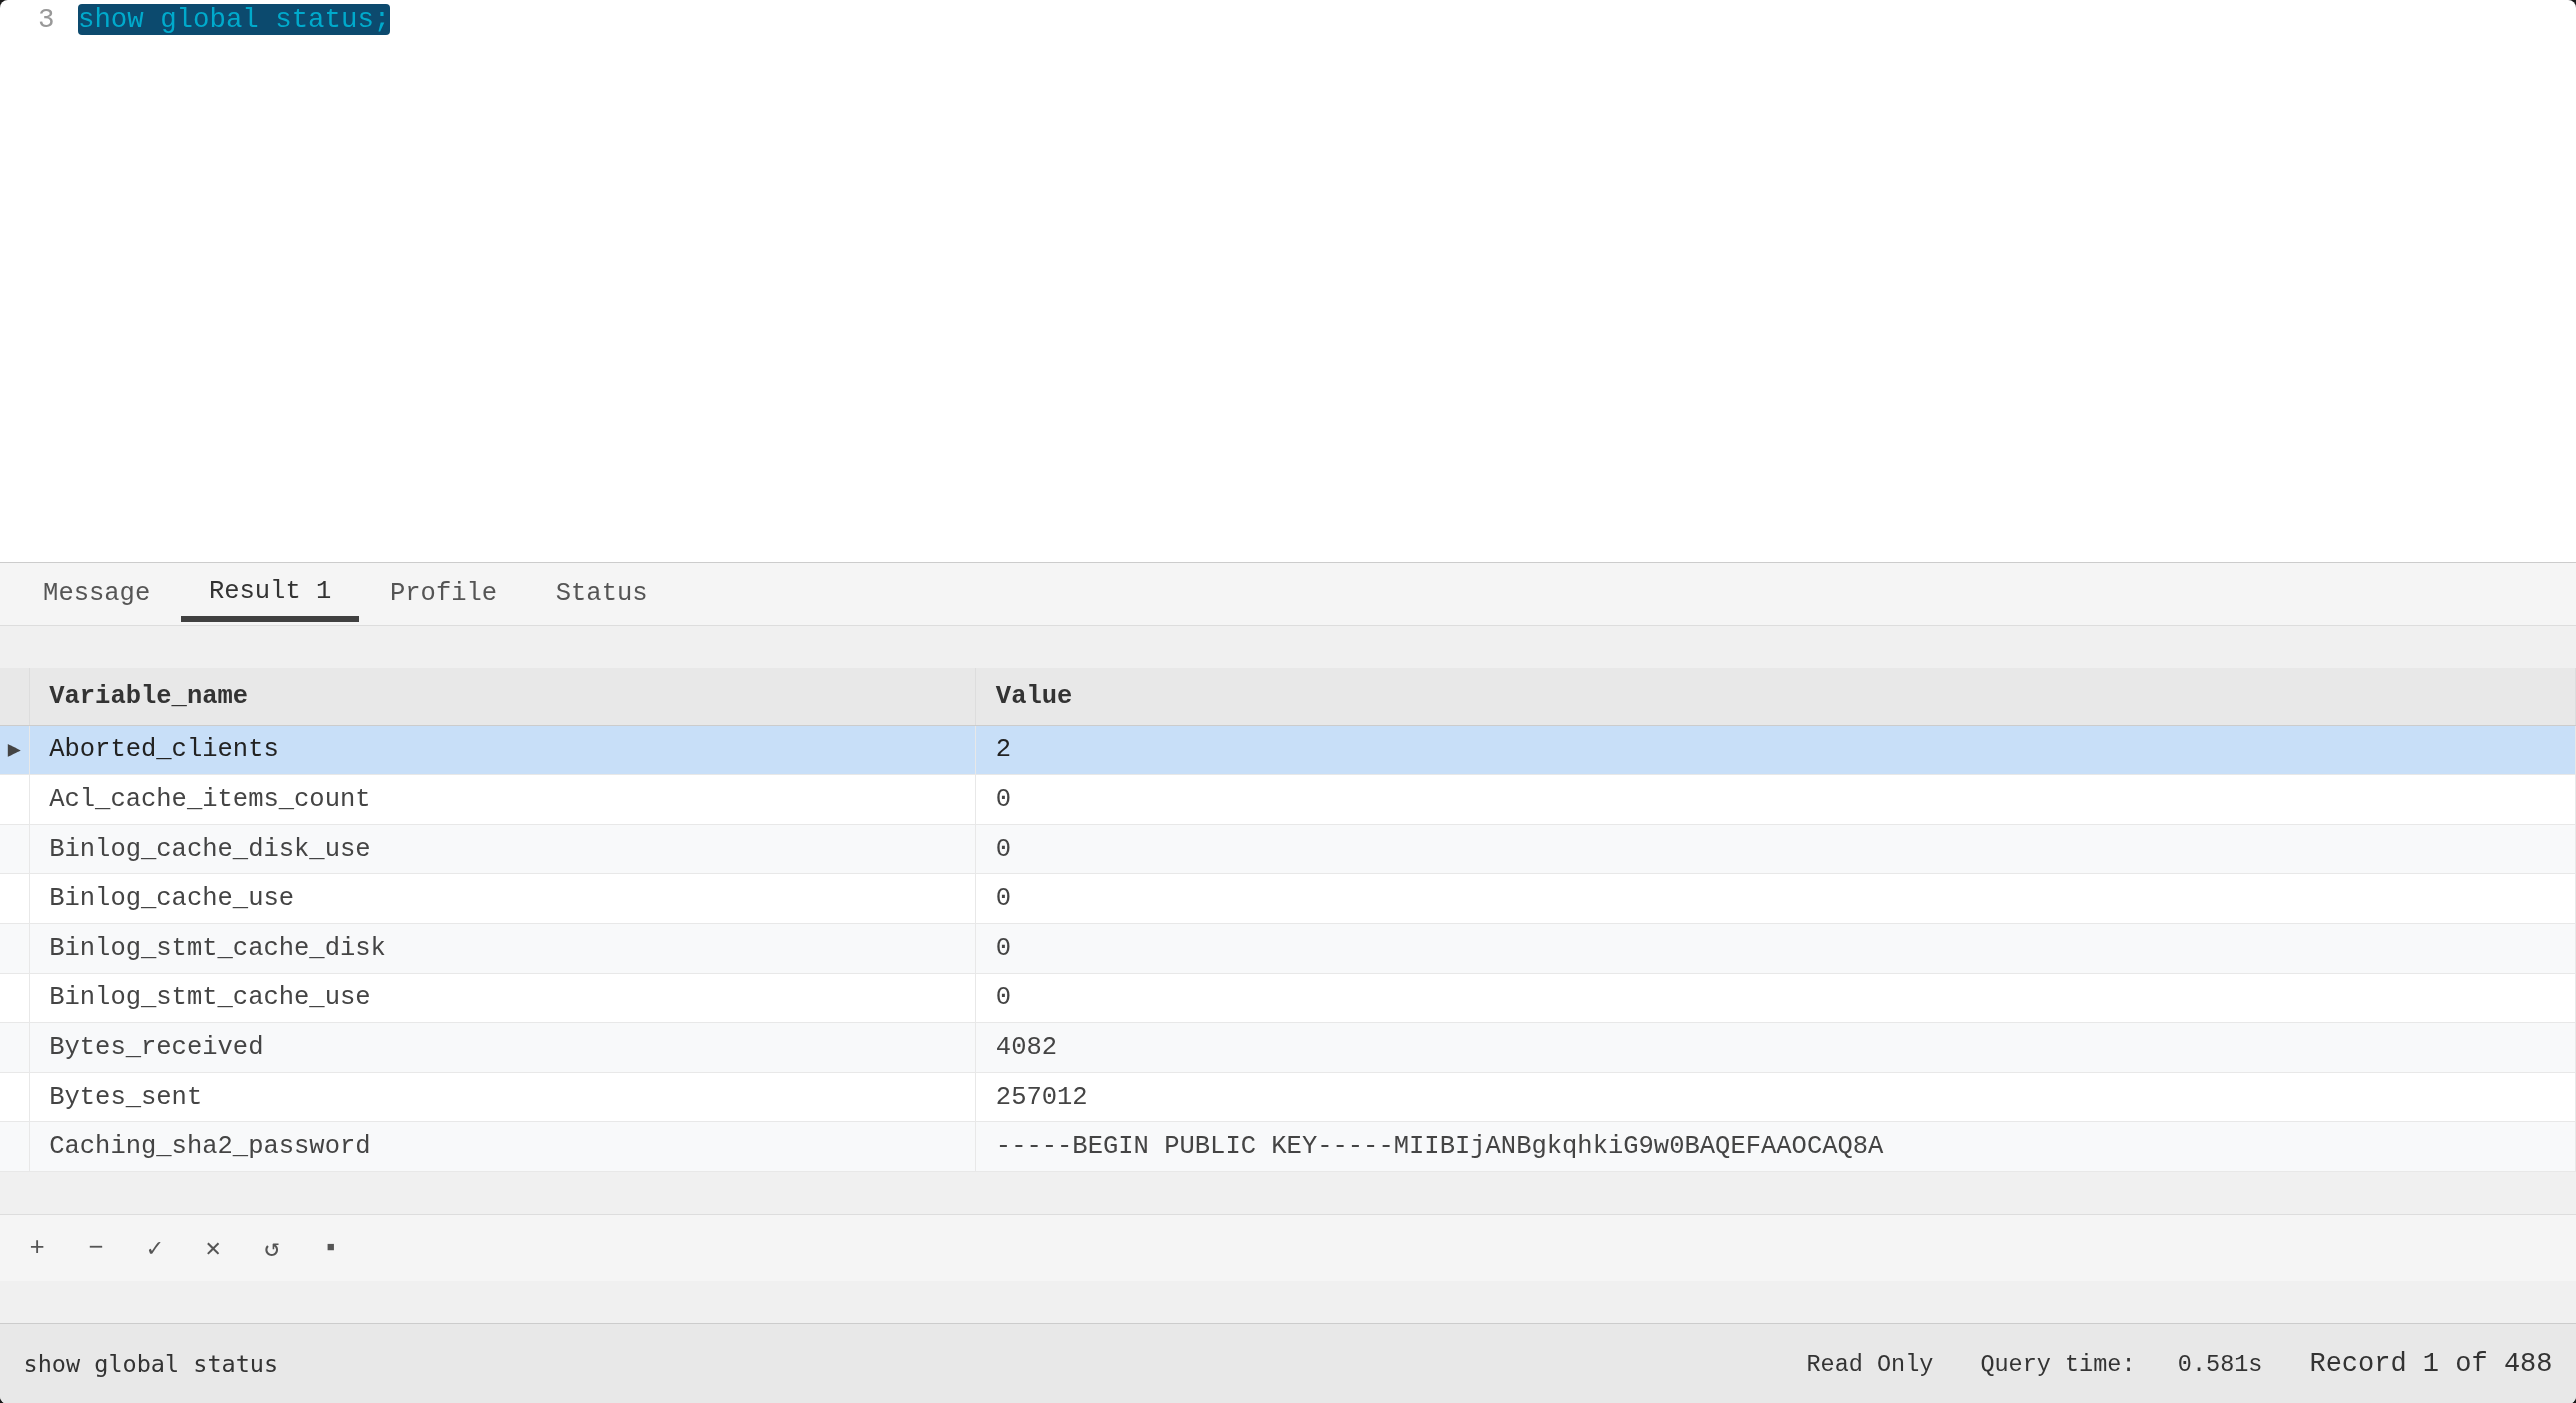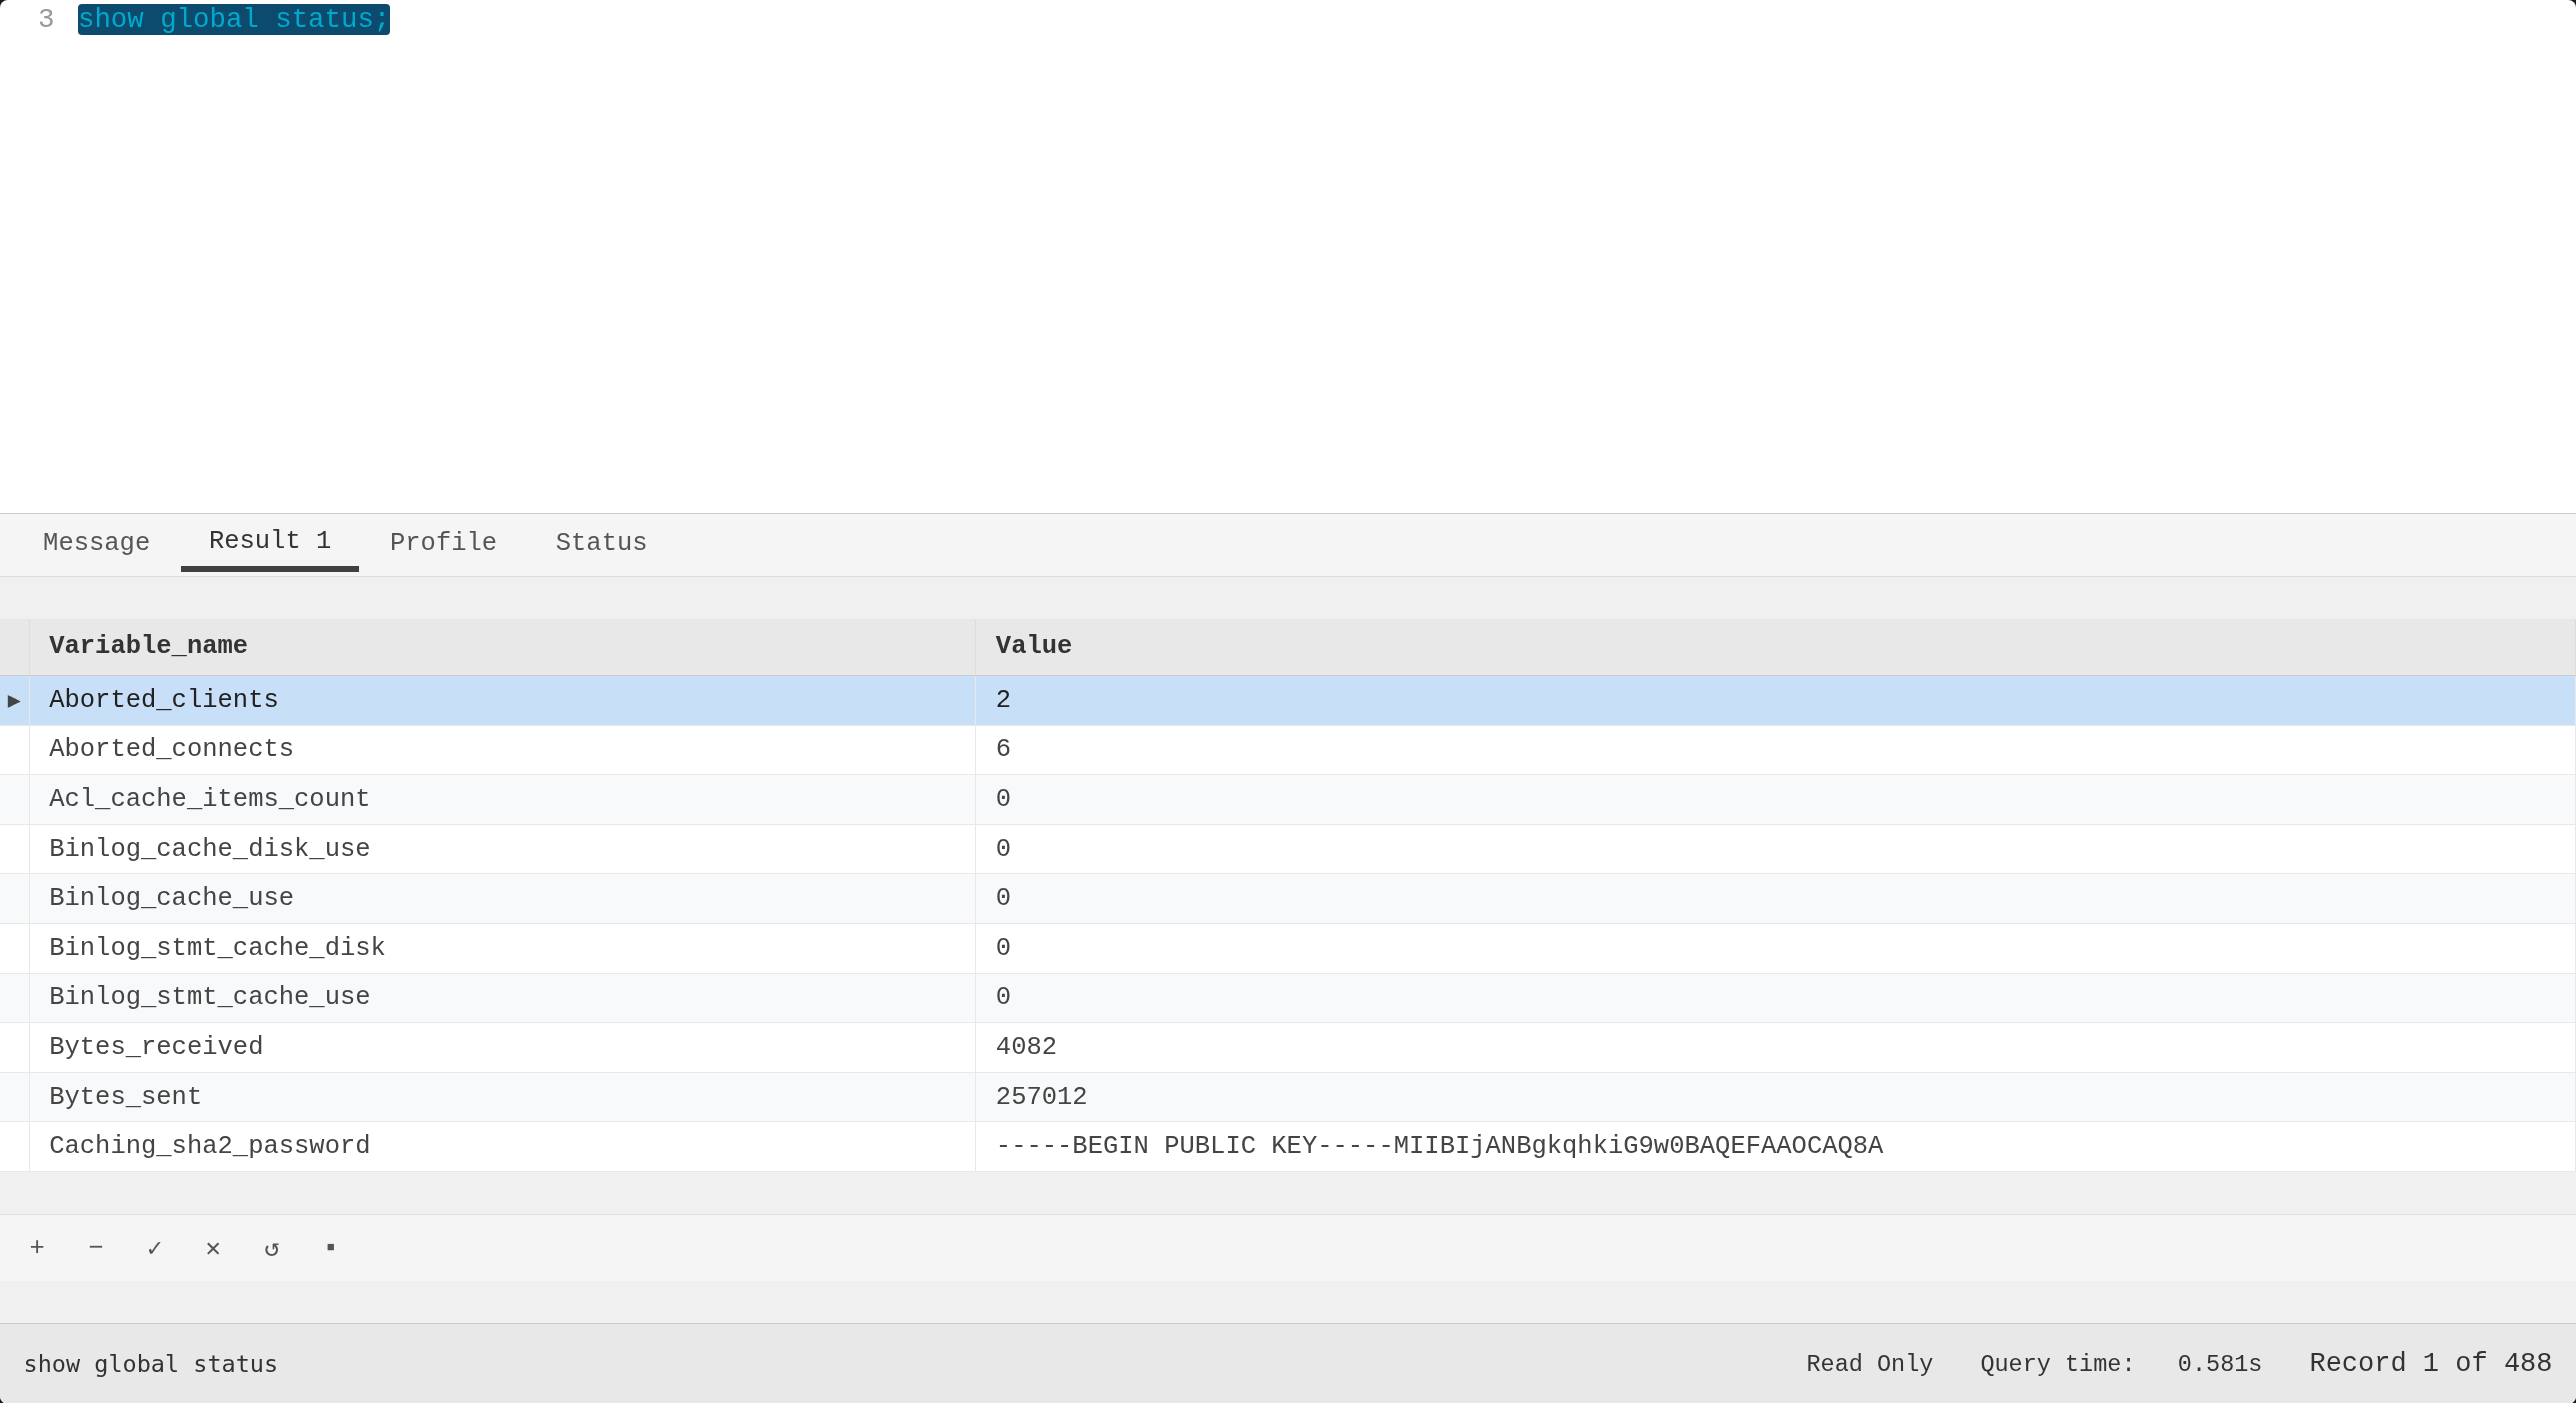--- a/index.html
+++ b/index.html
@@ -256,25 +256,20 @@
           </tr>
         </thead>
         <tbody id="table-body">
         <tr class="selected-row">
               <td style="padding: 9.8px 7.8px; width: 29px;"><span style="color:#444; font-size:21.6px;">▶</span></td>
               <td>Aborted_clients</td>
               <td>2</td>
             </tr>
             <tr>
               <td style="padding: 9.8px 7.8px; width: 29px;"></td>
-              <td>Aborted_connects</td>
-              <td>6</td>
-            </tr>
-            <tr>
-              <td style="padding: 9.8px 7.8px; width: 29px;"></td>
               <td>Acl_cache_items_count</td>
               <td>0</td>
             </tr>
             <tr>
               <td style="padding: 9.8px 7.8px; width: 29px;"></td>
               <td>Binlog_cache_disk_use</td>
               <td>0</td>
             </tr>
             <tr>
               <td style="padding: 9.8px 7.8px; width: 29px;"></td>

